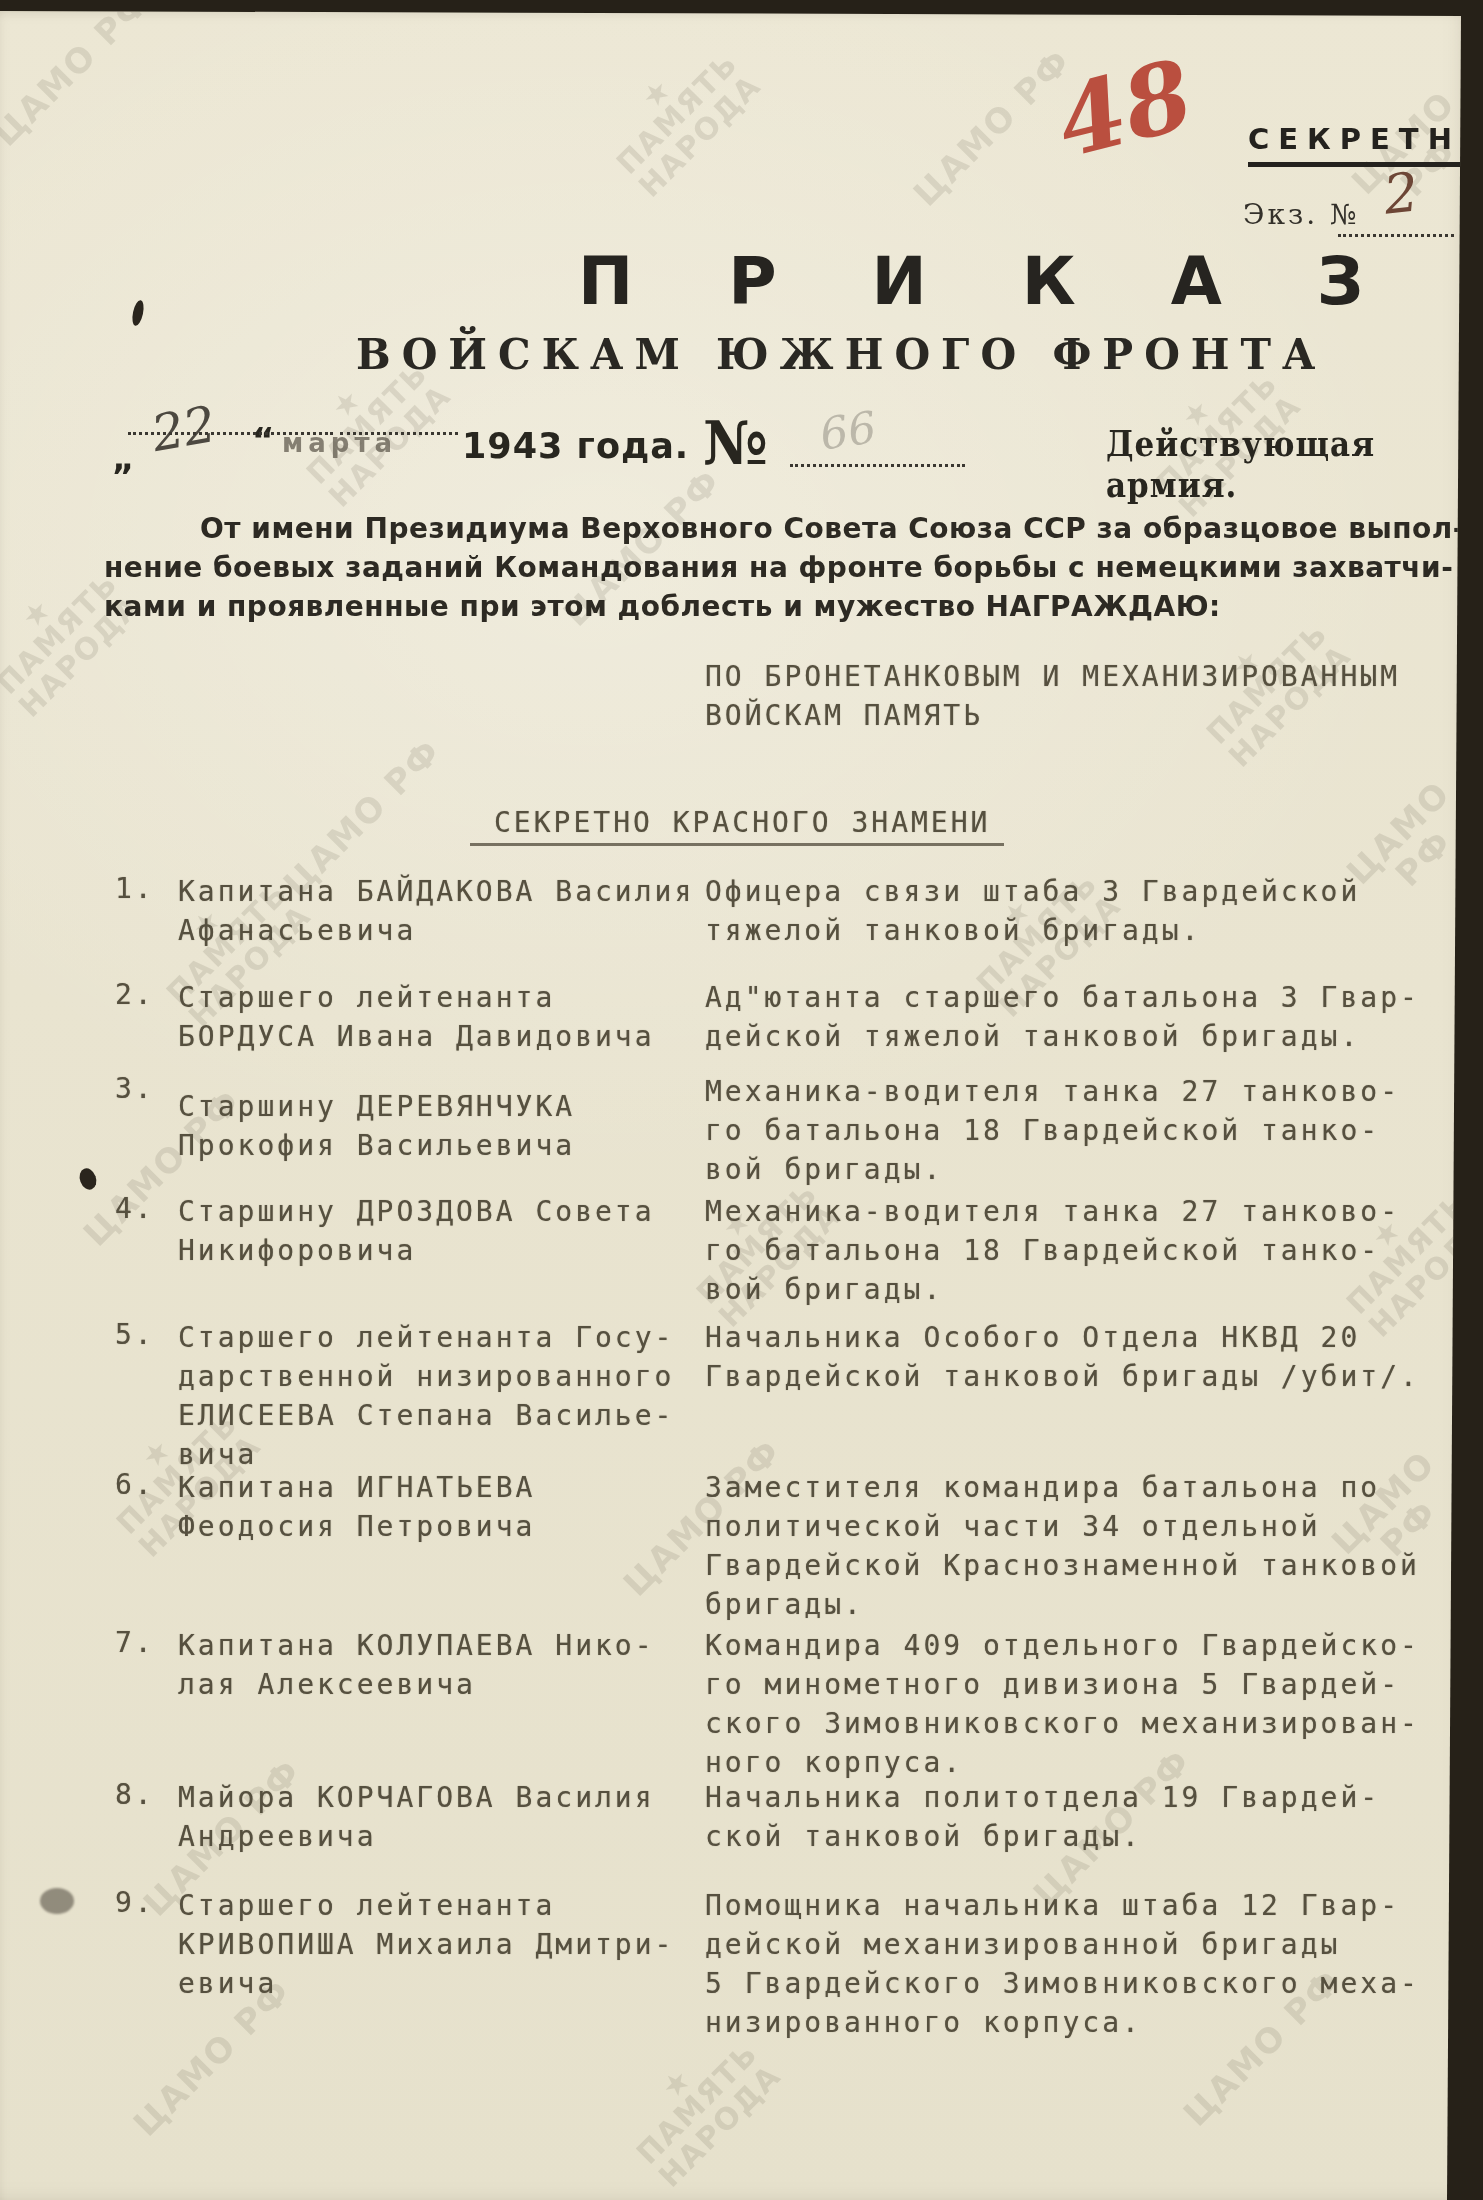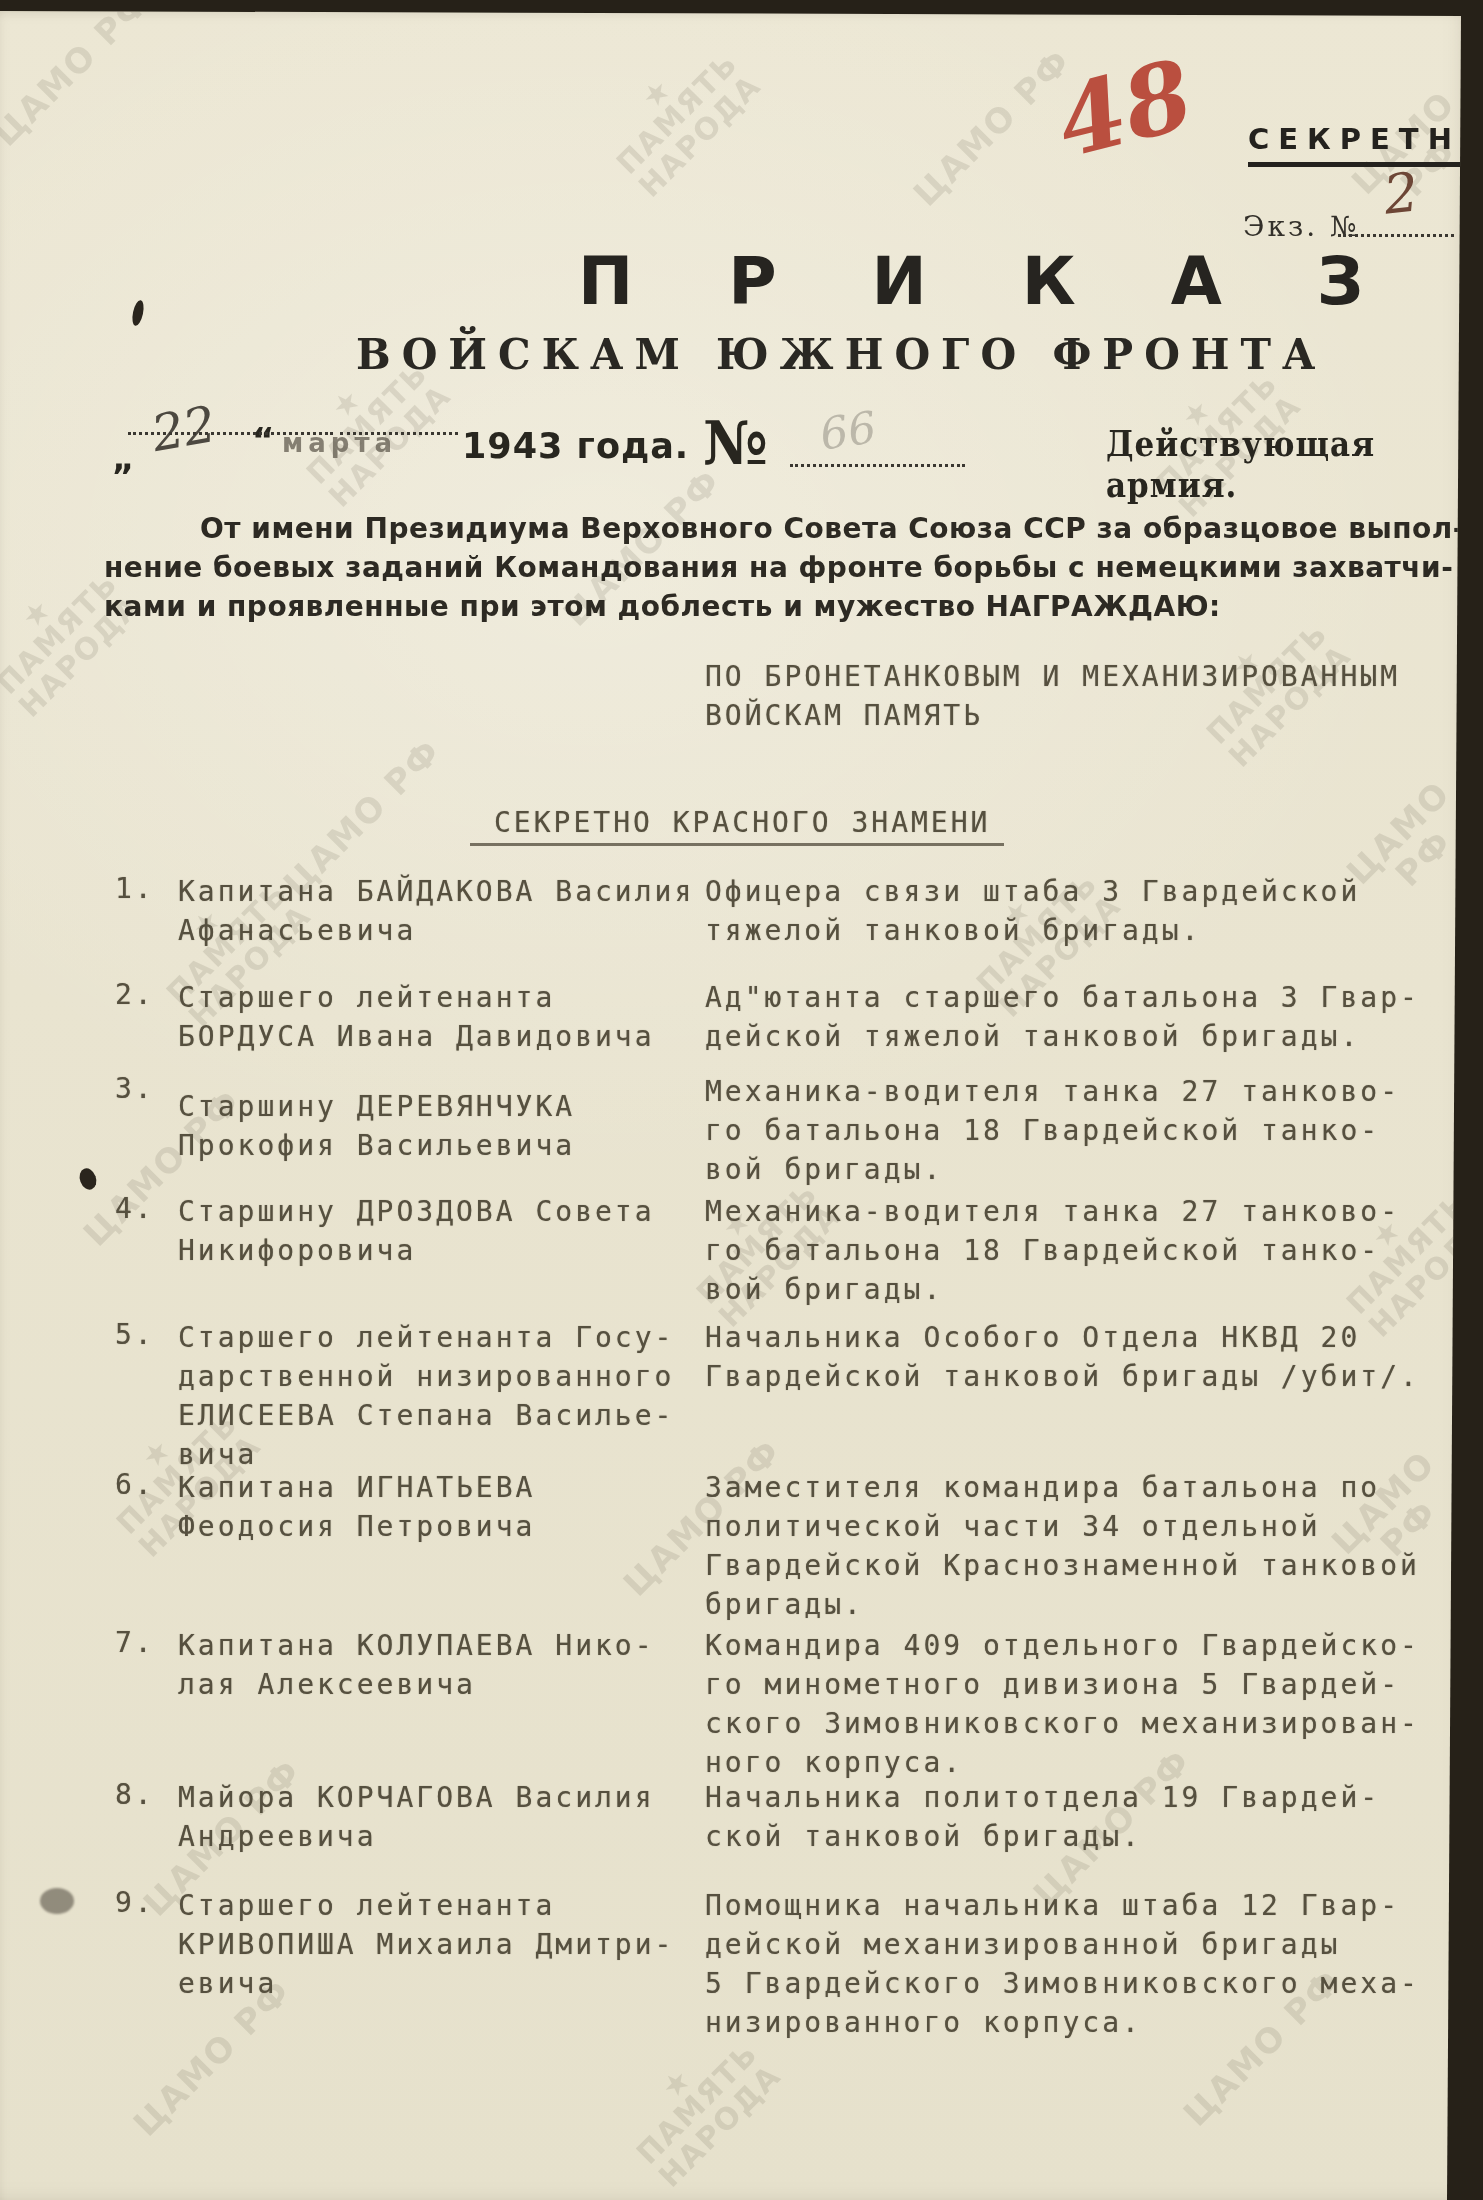--- a/index.html
+++ b/index.html
@@ -22,21 +22,21 @@
   .wm .star{display:block;font-size:30px;line-height:.9;}
   .wm.cam{font-size:34px;}
   .wm.pam{font-size:30px;}
   .pre{white-space:pre-line;}
   .hand-red{position:absolute;left:1058px;top:52px;font-family:"DejaVu Serif",serif;
     font-style:italic;font-size:96px;color:#b23526;transform:rotate(-14deg);
     font-weight:bold;opacity:.85;}
   .secret{position:absolute;left:1248px;top:122px;font-size:29px;font-weight:bold;
     letter-spacing:9px;color:#24221e;border-bottom:5px solid #24221e;padding-bottom:6px;}
   .ekz{position:absolute;left:1243px;top:198px;font-family:"DejaVu Serif",serif;
-    font-size:28px;color:#33302a;letter-spacing:3px;margin-top:12px;}
+    font-size:28px;color:#33302a;letter-spacing:3px;}
   .ekz-num{position:absolute;left:1384px;top:162px;font-family:"DejaVu Serif",serif;
     font-style:italic;font-size:54px;color:#6d4636;transform:rotate(-6deg);}
   .ekz-dots{position:absolute;left:1338px;top:234px;width:116px;border-bottom:3px dotted #3a3731;}
   .title{position:absolute;left:578px;top:243px;font-size:66px;font-weight:bold;
     letter-spacing:36px;color:#262420;}
   .subtitle{position:absolute;left:356px;top:330px;font-family:"DejaVu Serif",serif;
     font-size:41px;font-weight:bold;letter-spacing:11px;color:#2a2823;transform:scaleY(1.05);}
   .dl{position:absolute;color:#2b2925;}
   .dots{position:absolute;border-bottom:3px dotted #3a3731;}
   .hand-gray{font-family:"DejaVu Serif",serif;font-style:italic;color:#4c4840;}

